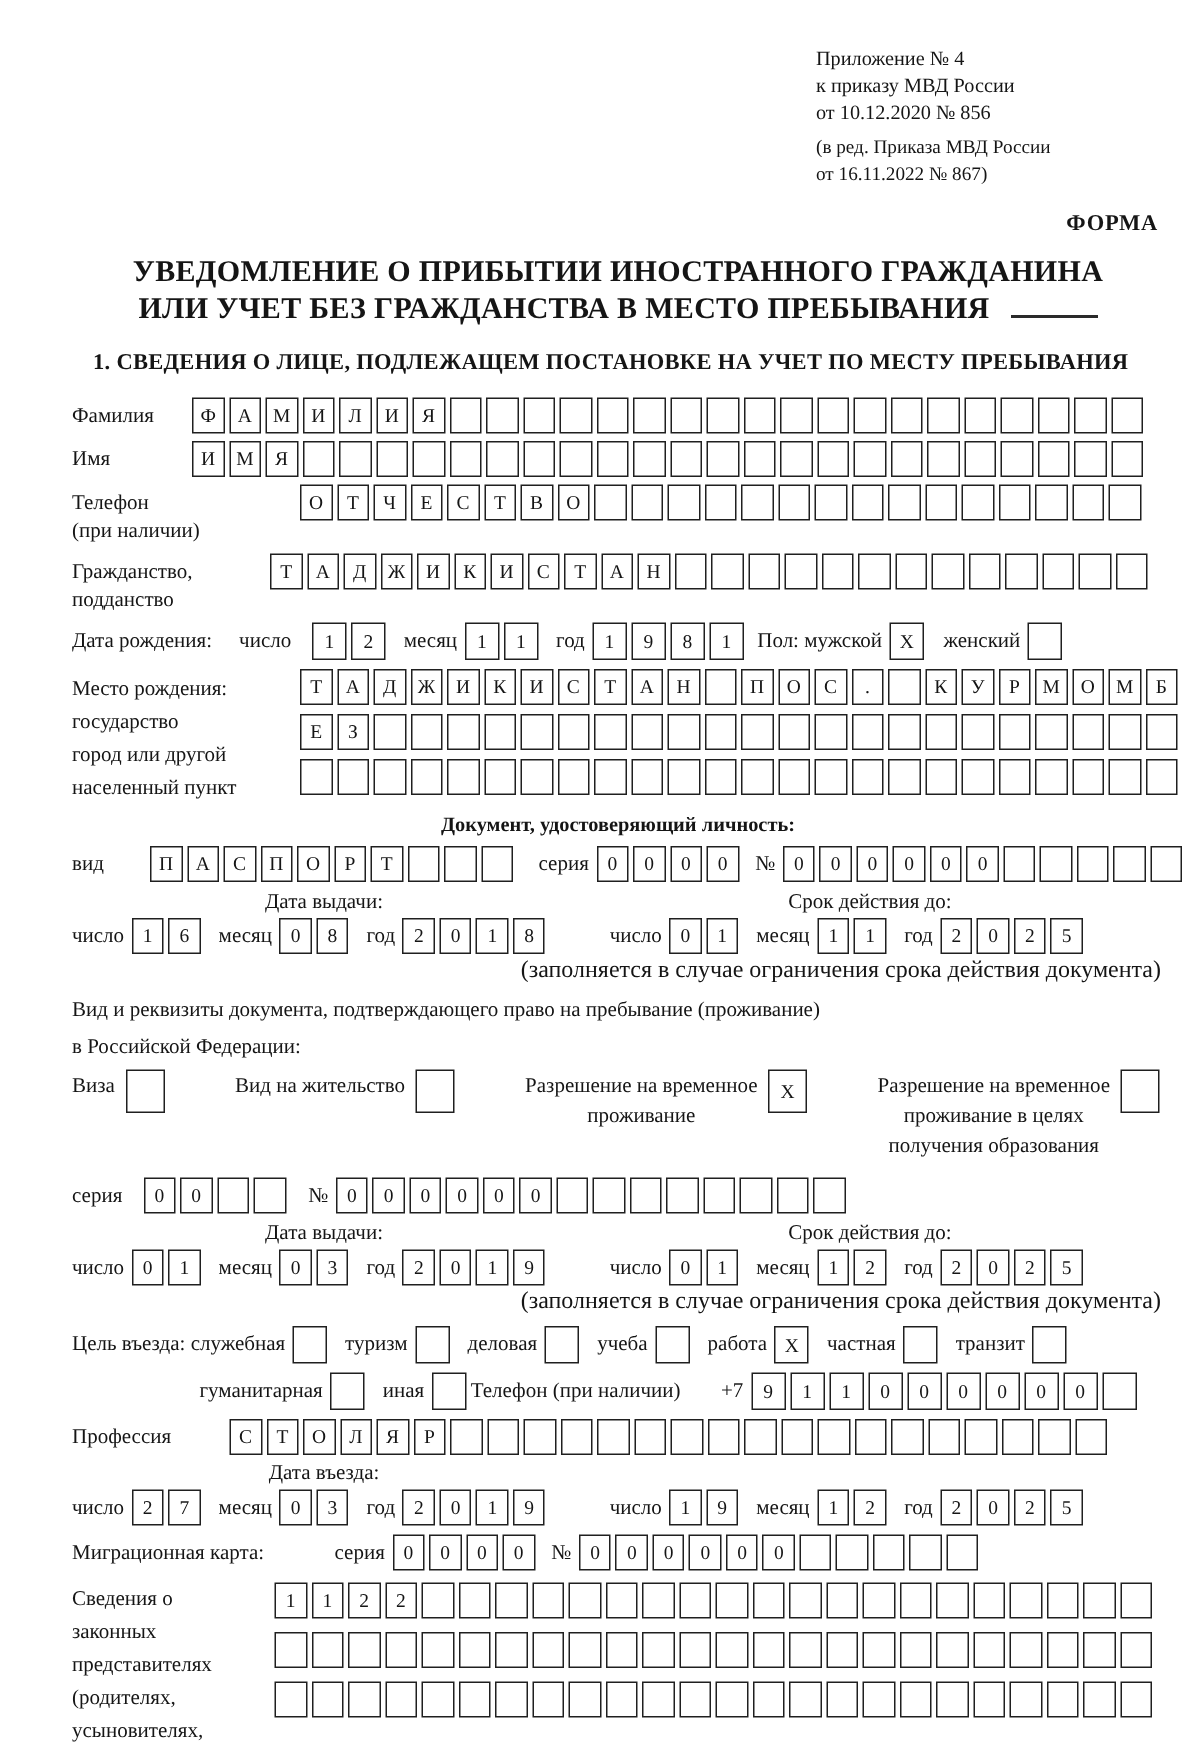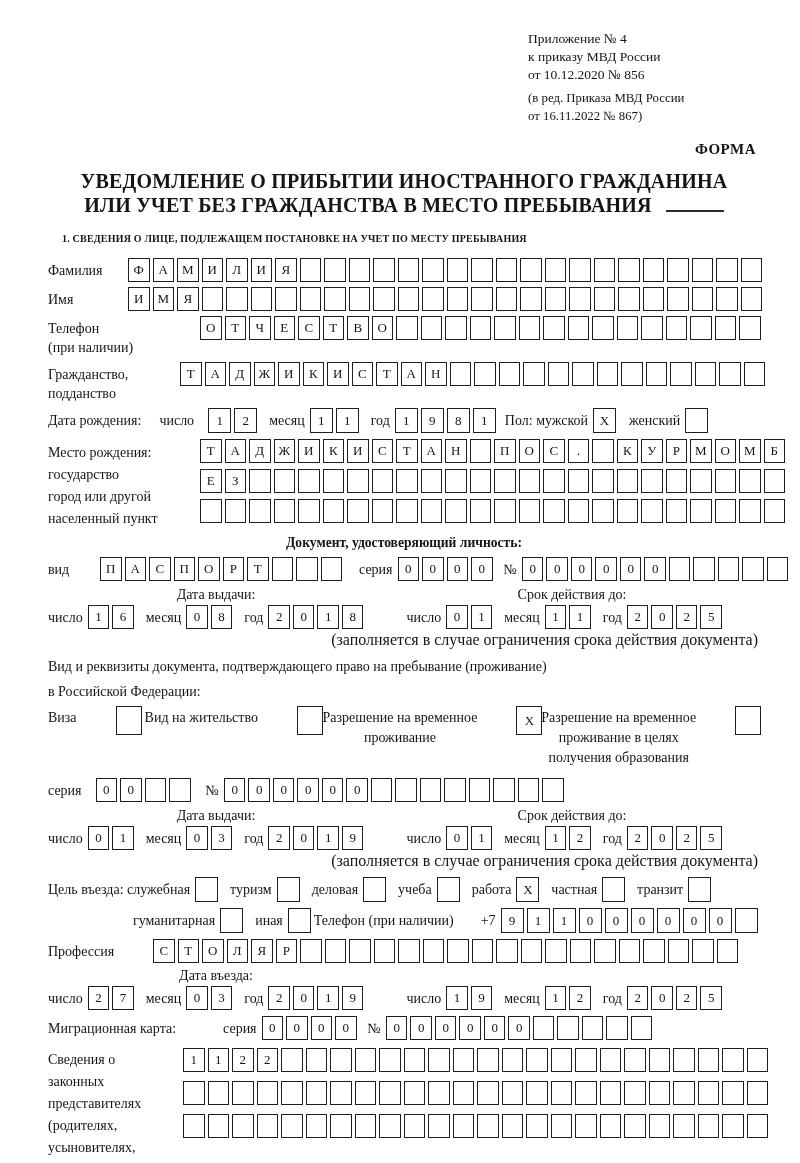--- a/index.html
+++ b/index.html
@@ -1,25 +1,25 @@
 <!DOCTYPE html>
 <html><head>
 <meta charset="utf-8">
 <style>
   html,body{margin:0;padding:0;background:#ffffff;}
   body{width:800px;height:1163px;color:#151515;font-family:"Liberation Serif","DejaVu Serif",serif;}
-  .page{box-sizing:border-box;width:800px;height:1163px;padding:30px 40px 0 48px;overflow:hidden;}
+  .page{box-sizing:border-box;width:800px;height:1163px;padding:30px 24px 0 48px;overflow:hidden;}
 
   
   .appendix{width:218px;margin-left:auto;margin-right:14px;font-size:13.5px;line-height:18px;}
   .appendix .ed{font-size:12.8px;margin-top:5px;line-height:18px;}
   .forma{text-align:right;font-weight:bold;font-size:15px;margin:16px 4px 12px 0;letter-spacing:.5px;}
   .title{text-align:center;font-weight:bold;font-size:20px;line-height:23px;margin:2px 0 0 0;letter-spacing:.2px;}
   .blank{display:inline-block;width:58px;border-bottom:2.2px solid #2a2a2a;height:.85em;margin-left:14px;}
-  .sec{font-weight:bold;font-size:10px;margin:16px 0 14px 14px;letter-spacing:.2px;}
+  .sec{font-weight:bold;font-size:15px;margin:16px 0 14px 14px;letter-spacing:.2px;}
 
   
   .row{display:flex;align-items:flex-start;margin-bottom:5px;}
   .lbl{font-size:14px;line-height:19px;padding-top:3px;flex:0 0 auto;}
   .pre{white-space:pre-line;}
   .strip{display:flex;flex:0 0 auto;flex-wrap:nowrap;}
   .cell{box-sizing:border-box;display:flex;align-items:center;justify-content:center;
         width:21.5px;height:24px;border:1.6px solid #1f1f1f;margin-right:3px;
         font-size:13px;background:#fff;flex:0 0 auto;}
   .cb .cell{width:23px;height:25px;}
@@ -37,21 +37,21 @@
   .dg-right{margin-left:40px;}
   .note{font-size:16px;text-align:right;margin:1px 2px 7px 0;}
 
   
   .w80{width:80px;} .w152{width:152px;} .w132{width:132px;} .w105{width:105px;} .w135{width:135px;} .w47{width:47px;}
 
   .dochead{text-align:center;font-weight:bold;font-size:13.6px;margin:2px 0 6px 0;}
   .para{font-size:14px;line-height:21px;margin:2px 0 4px 0;}
 
   .vrow{display:flex;align-items:flex-start;justify-content:space-between;margin:4px 0 10px 0;}
-  .vitem{display:flex;align-items:flex-start;gap:32px;}
+  .vitem{display:flex;align-items:flex-start;}
   .vitem .lbl{text-align:center;padding-top:2px;margin-right:7px;line-height:20px;}
   .vitem .strip{margin-top:0;}
 
   .prow{display:flex;align-items:center;margin-bottom:6px;}
   .prow .lbl{padding-top:0;margin-right:5px;}
   .prow .gap{margin-left:9px;}
   .indent{padding-left:85px;}
 
   .gblock{display:flex;align-items:flex-start;margin-top:2px;}
 </style>

